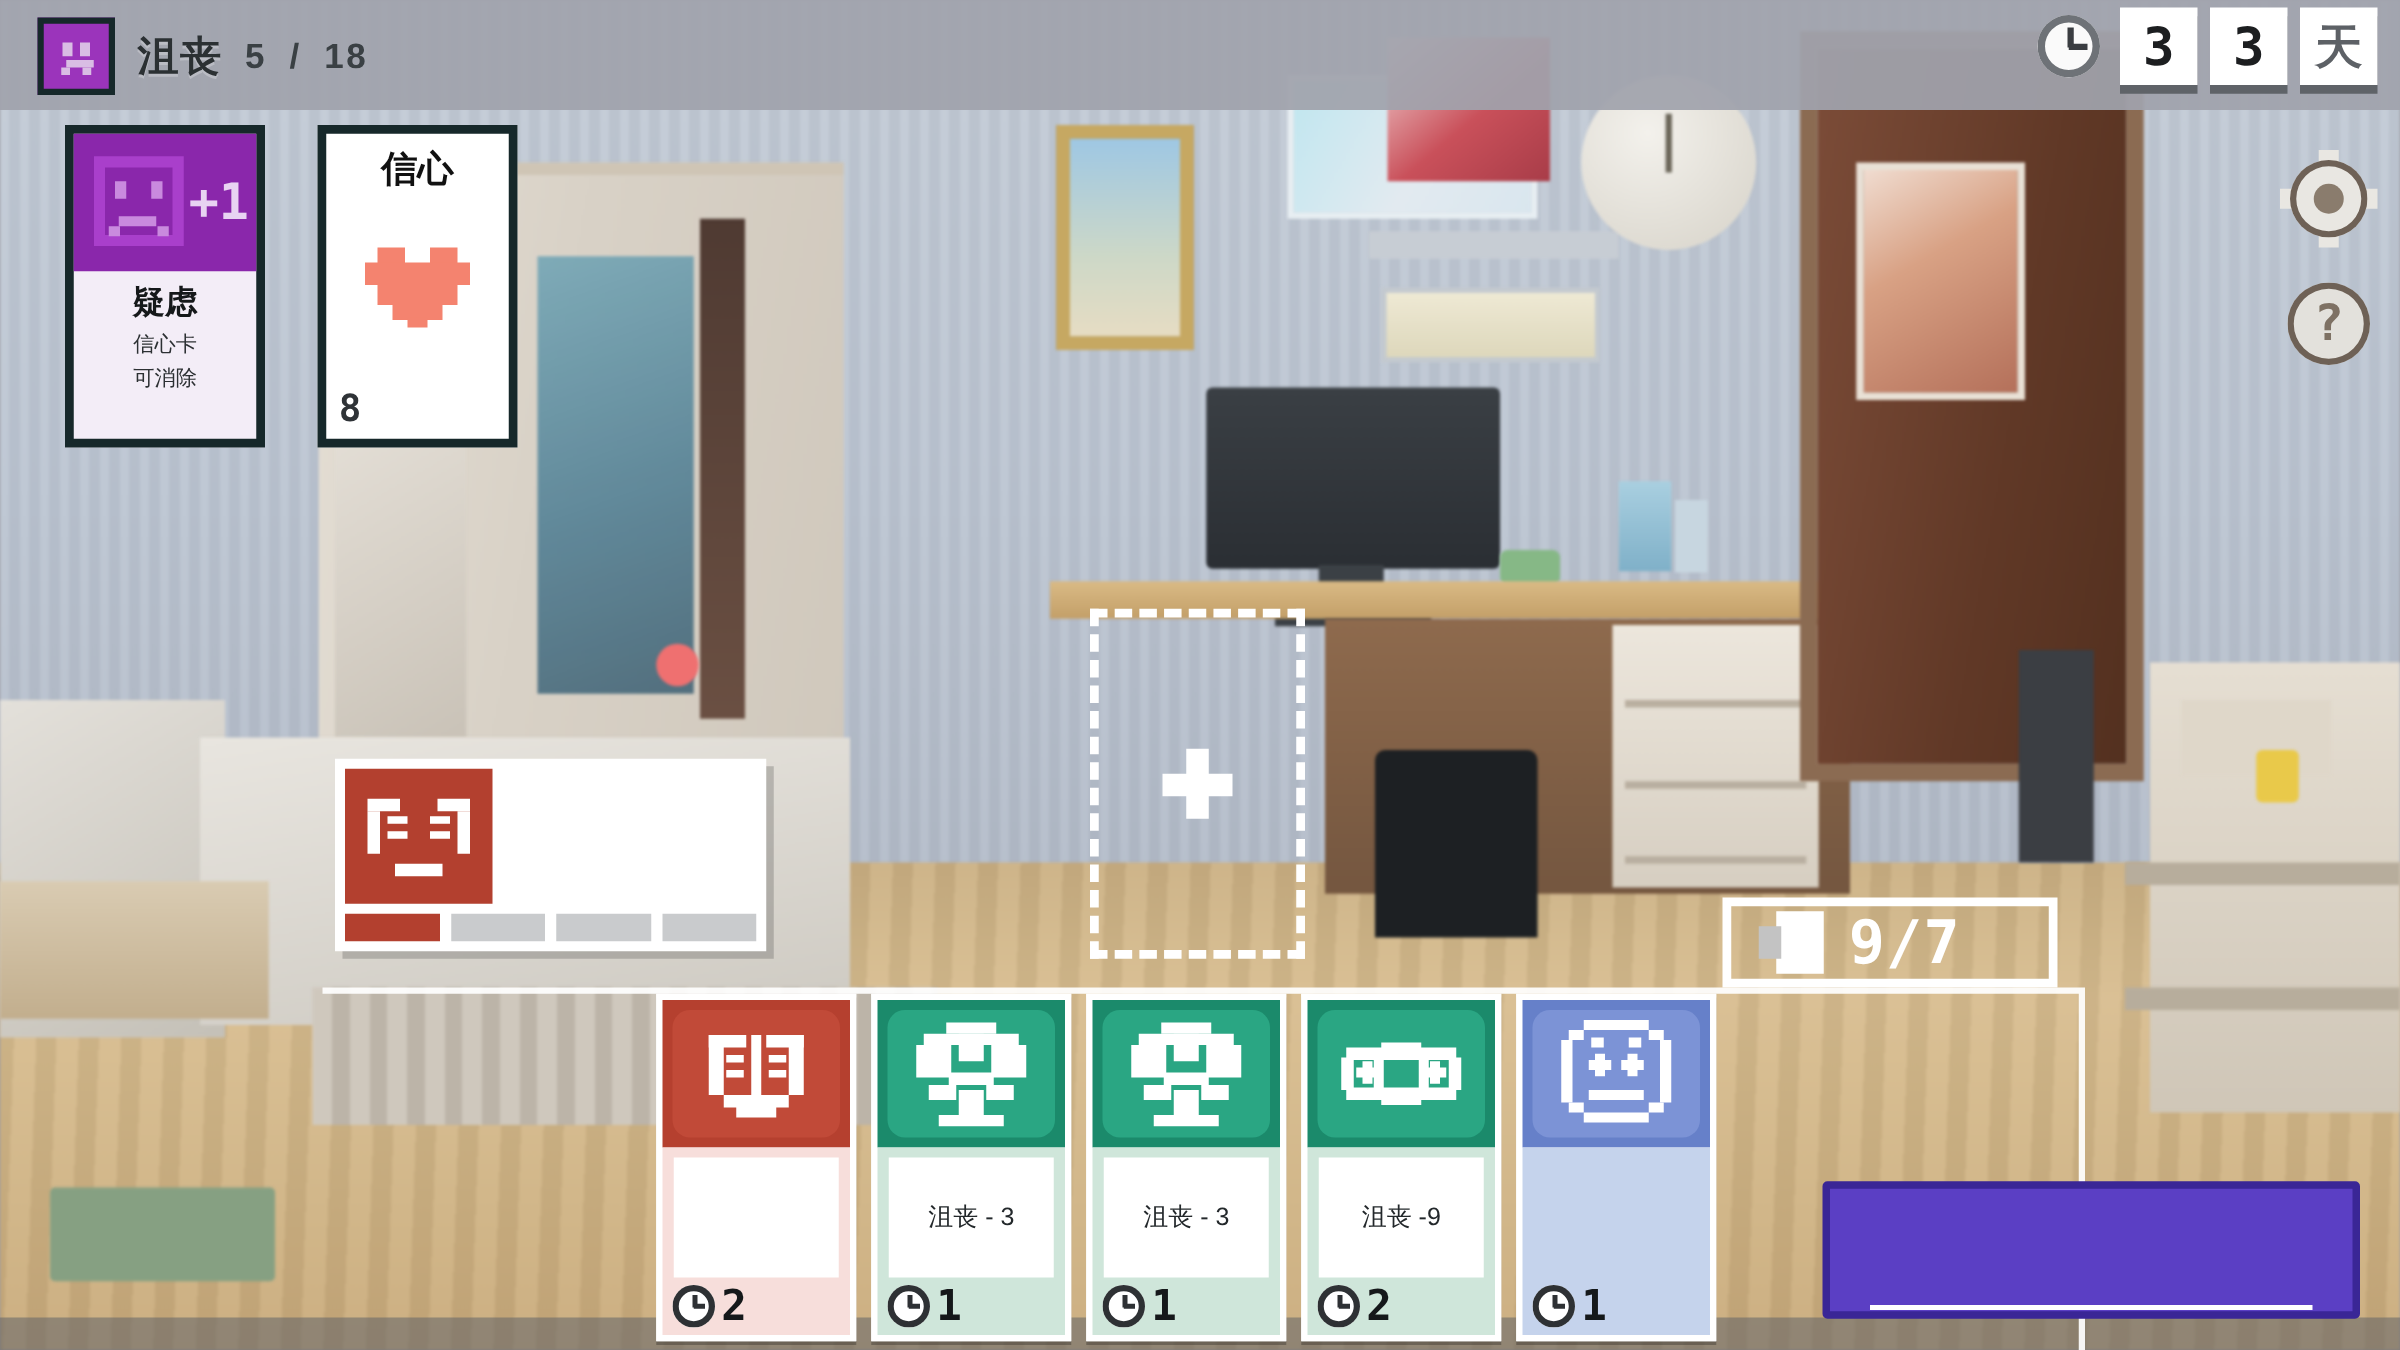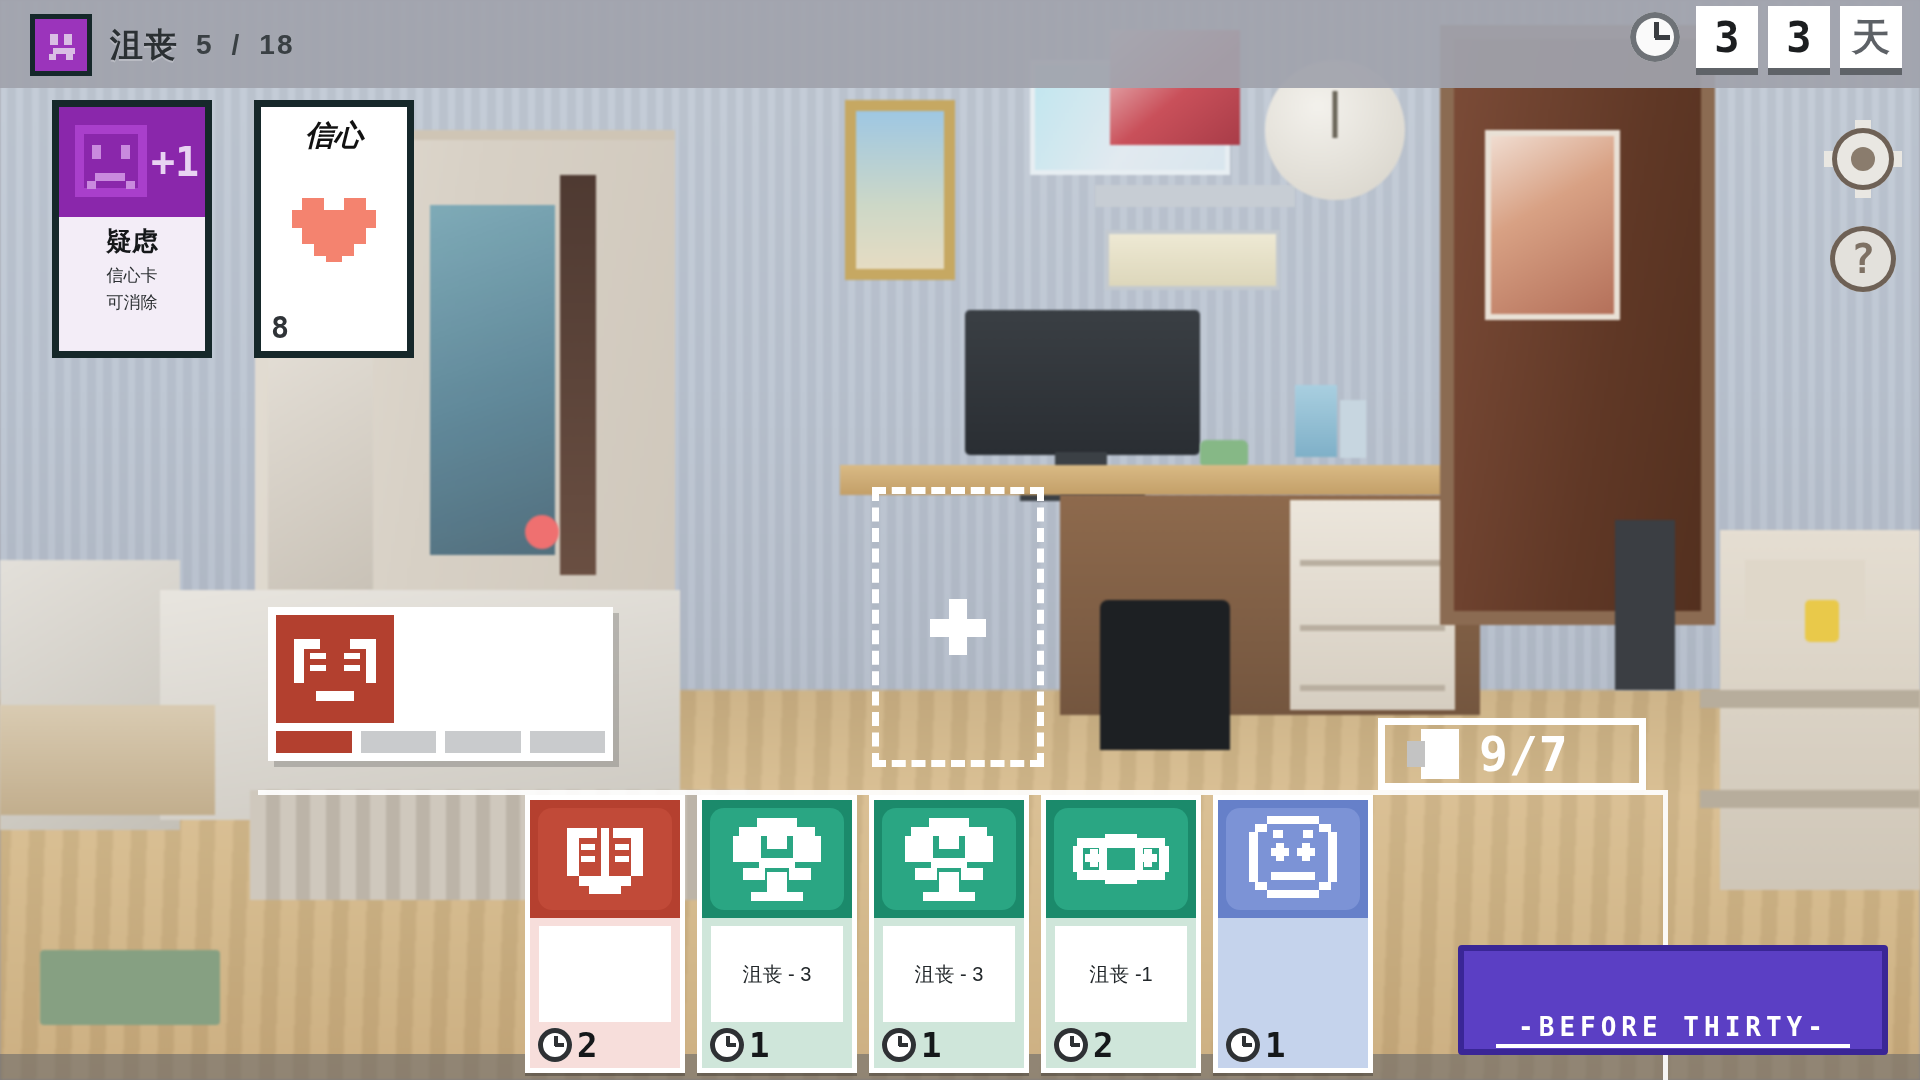--- a/index.html
+++ b/index.html
@@ -179,21 +179,21 @@
   .sc-art .f-e2 { position:absolute; right:17px; top:20px; width:9px; height:14px; background:#c98ade; }
   .sc-art .f-m  { position:absolute; left:20px; bottom:16px; width:30px; height:8px; background:#c98ade; }
   .sc-art .f-m2 { position:absolute; left:12px; bottom:8px; width:9px; height:8px; background:#c98ade; }
   .sc-art .f-m3 { position:absolute; right:12px; bottom:8px; width:9px; height:8px; background:#c98ade; }
   .sc-plus { color:#e8d3f2; font-size:40px; font-weight:bold; align-self:center;
     margin-left:4px; font-family:"DejaVu Sans Mono", monospace; }
   .sc-title { text-align:center; font-size:26px; font-weight:bold; color:#15181a; margin-top:7px; }
   .sc-desc { text-align:center; font-size:17px; color:#2c3033; line-height:1.25; margin-top:6px; }
 
   .scard.conf { border:7px solid #16282a; background:#fff; }
-  .conf-title { text-align:center; font-size:29px; font-weight:bold; color:#111; margin-top:9px;font-style:italic; }
+  .conf-title { text-align:center; font-size:29px; font-weight:bold; color:#111; margin-top:9px; }
   .heart { width:84px; height:74px; margin:32px auto 0; position:relative; }
   .heart b { position:absolute; background:#f4836f; display:block; }
   .conf-cost { position:absolute; left:6px; bottom:4px; width:26px; height:40px;
     display:flex; align-items:center; justify-content:center; font-size:30px;
     font-weight:bold; color:#2f3337; font-family:"DejaVu Sans Mono", monospace; }
 
   
   #event-card { position:absolute; left:268px; top:607px; width:345px;
     background:#ffffff; box-shadow:6px 6px 0 rgba(60,60,60,.25); padding:8px; cursor:pointer; }
   .ev-row { display:flex; gap:16px; align-items:flex-start; }
@@ -540,21 +540,21 @@
         <b style="left:32px; top:64px; width:32px; height:6px;"></b>
         <b style="left:26px; top:32px; width:8px;  height:26px;"></b>
         <b style="right:26px;top:32px; width:8px;  height:26px;"></b>
         <b style="left:12px; top:40px; width:18px; height:8px;"></b>
         <b style="left:17px; top:35px; width:8px;  height:18px;"></b>
         <b style="right:12px;top:40px; width:18px; height:8px;"></b>
         <b style="right:17px;top:35px; width:8px;  height:18px;"></b>
       </div>
     </div>
     <div class="body">
-      <div class="txtbox">沮丧 -1</div>
+      <div class="txtbox">沮丧 -9</div>
       <div class="cost">
         <div class="cost-clock">
           <div class="cc-f"></div>
             <div class="cc-h"></div>
             <div class="cc-m"></div>
         </div>
         <div class="cost-num">2</div>
       </div>
     </div>
   </div>
@@ -588,15 +588,14 @@
             <div class="cc-m"></div>
         </div>
         <div class="cost-num">1</div>
       </div>
     </div>
   </div>
 </div>
 
 <div id="logo">
   <div class="logo-plate"></div>
-  <div class="logo-en">-BEFORE THIRTY-</div>
   <div class="logo-rule"></div>
 </div>
 
 </body></html>

